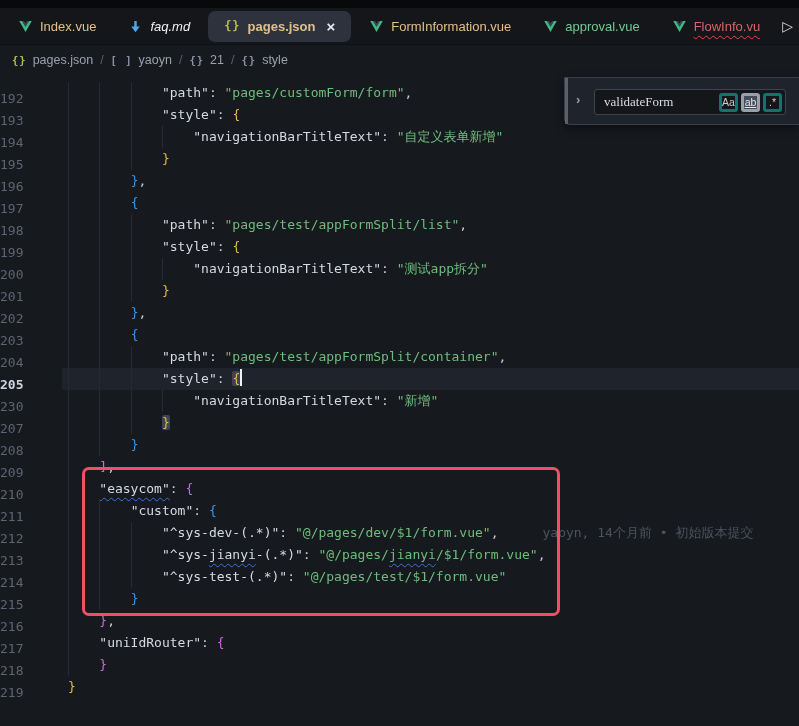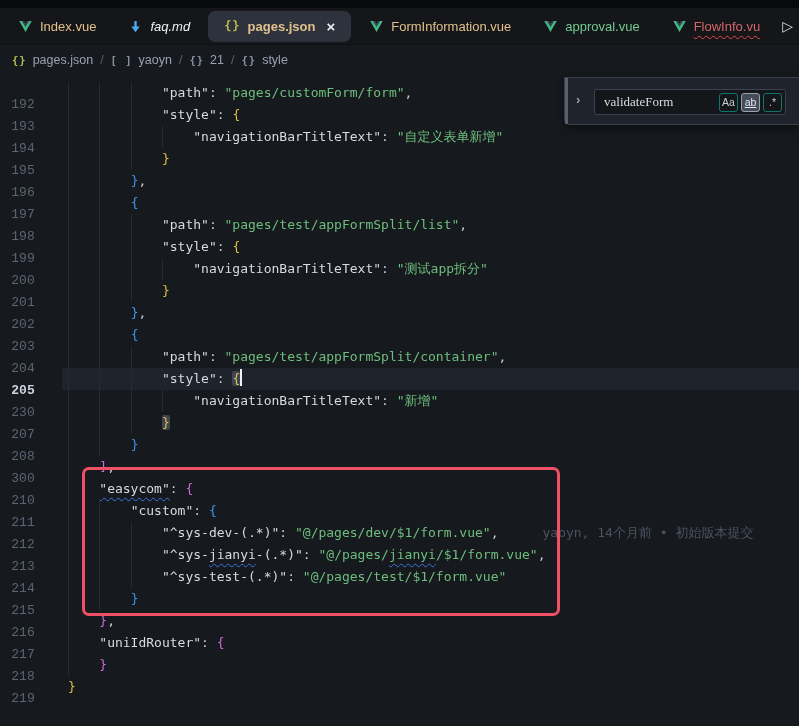--- a/index.html
+++ b/index.html
@@ -26,21 +26,21 @@
   .breadcrumbs{position:absolute;left:0;top:45px;width:100%;height:30px;display:flex;align-items:center;padding-left:12px;font-size:12.5px;color:#9aa2af;background:#16191e;}
   .bc-item{display:flex;align-items:center;gap:6px;}
   .bc-icon{font-family:"DejaVu Sans Mono",monospace;font-size:10.5px;color:#8a93a3;font-weight:700;letter-spacing:1px;}
   .bc-sep{margin:0 7px;color:#596070;}
 
   
   .editor{position:absolute;left:0;top:75px;width:100%;height:651px;background:#16191e;overflow:hidden;}
   #lines{position:relative;padding-top:7px;font-family:"DejaVu Sans Mono",monospace;font-size:13px;}
   .line{position:relative;height:22px;line-height:22px;}
   .line.cur::before{content:"";position:absolute;left:62px;right:0;top:0;bottom:0;background:#1f242c;}
-  .ln{position:absolute;left:0;top:12px;width:46px;text-align:center;color:#5d6472;user-select:none;font-family:Liberation Mono, monospace;}
+  .ln{position:absolute;left:0;top:6px;width:46px;text-align:left;color:#5d6472;user-select:none;}
   .line.cur .ln{color:#ced4df;font-weight:700;}
   .code{position:absolute;left:68px;top:0;height:22px;white-space:pre;z-index:1;}
   .ig{position:absolute;top:0;height:22px;border-left:1px solid #262b33;}
   .t-k{color:#d6dae2;}
   .t-p{color:#c6ccd5;}
   .t-s{color:#6dbe7c;}
   .t-g{color:#e0bc49;}
   .t-o{color:#cf6ad4;}
   .t-u{color:#3c96e6;}
   .t-sq{text-decoration:underline wavy #3d72d9 1px;text-underline-offset:3.5px;}
@@ -48,21 +48,21 @@
   .caret{display:inline-block;width:2px;height:17px;background:#eef1f5;vertical-align:text-bottom;}
   .blame{color:#4b5360;padding-left:44px;}
 
   
   .find{position:absolute;left:564px;top:77px;width:235px;height:48px;background:#1f242c;border:1px solid #3a404b;border-right:none;border-radius:0 0 0 6px;box-shadow:0 3px 9px rgba(0,0,0,.5);z-index:30;}
   .find-sash{position:absolute;left:0;top:0;width:3px;height:100%;background:#596069;}
   .find-toggle{position:absolute;left:11px;top:14px;color:#9aa0ab;font-size:13px;font-weight:700;cursor:pointer;}
   .find-input-wrap{position:absolute;left:29px;top:11px;width:192px;height:26px;border:1px solid #3c434e;border-radius:3px;background:#141619;display:flex;align-items:center;}
   .find-input{flex:1;min-width:0;background:transparent;border:none;outline:none;color:#d8dce3;font-size:13px;padding:0 0 0 9px;font-family:Liberation Serif, serif;}
   .find-opts{display:flex;gap:3px;margin-right:3px;}
-  .opt{width:19px;height:19px;padding:0;font-size:10.5px;line-height:1;border:1px solid #0f766e;border-radius:3px;background:transparent;color:#c9cecf;cursor:pointer;font-family:"Liberation Sans",sans-serif;}
+  .opt{width:19px;height:19px;padding:0;font-size:10.5px;line-height:1;border:3px solid #0f766e;border-radius:3px;background:transparent;color:#c9cecf;cursor:pointer;font-family:"Liberation Sans",sans-serif;}
   .opt.active{background:#454c59;border-color:#98a0ab;color:#e4e8ec;}
   .opt.ww{text-decoration:underline;}
 
   
   .annot{position:absolute;left:82px;top:467px;width:478px;height:149px;border:3px solid #f05066;border-radius:7px;z-index:40;pointer-events:none;}
 </style>
 </head>
 <body>
 
 <div class="screen">
@@ -198,21 +198,21 @@
         </div>
         <div class="line">
           <span class="ln">207</span>
           <span class="code"><i class="ig" style="left: 0ch;"></i><i class="ig" style="left: 4ch;"></i><i class="ig" style="left: 8ch;"></i><span>            </span><span class="t-g t-hl">}</span></span>
         </div>
         <div class="line">
           <span class="ln">208</span>
           <span class="code"><i class="ig" style="left: 0ch;"></i><i class="ig" style="left: 4ch;"></i><span>        </span><span class="t-u">}</span></span>
         </div>
         <div class="line">
-          <span class="ln">300</span>
+          <span class="ln">209</span>
           <span class="code"><i class="ig" style="left: 0ch;"></i><span>    </span><span class="t-o">]</span><span class="t-p">,</span></span>
         </div>
         <div class="line">
           <span class="ln">210</span>
           <span class="code"><i class="ig" style="left: 0ch;"></i><span>    </span><span class="t-k t-sq">"easycom"</span><span class="t-p">: </span><span class="t-o">{</span></span>
         </div>
         <div class="line">
           <span class="ln">211</span>
           <span class="code"><i class="ig" style="left: 0ch;"></i><i class="ig" style="left: 4ch;"></i><span>        </span><span class="t-k">"custom"</span><span class="t-p">: </span><span class="t-u">{</span></span>
         </div>

